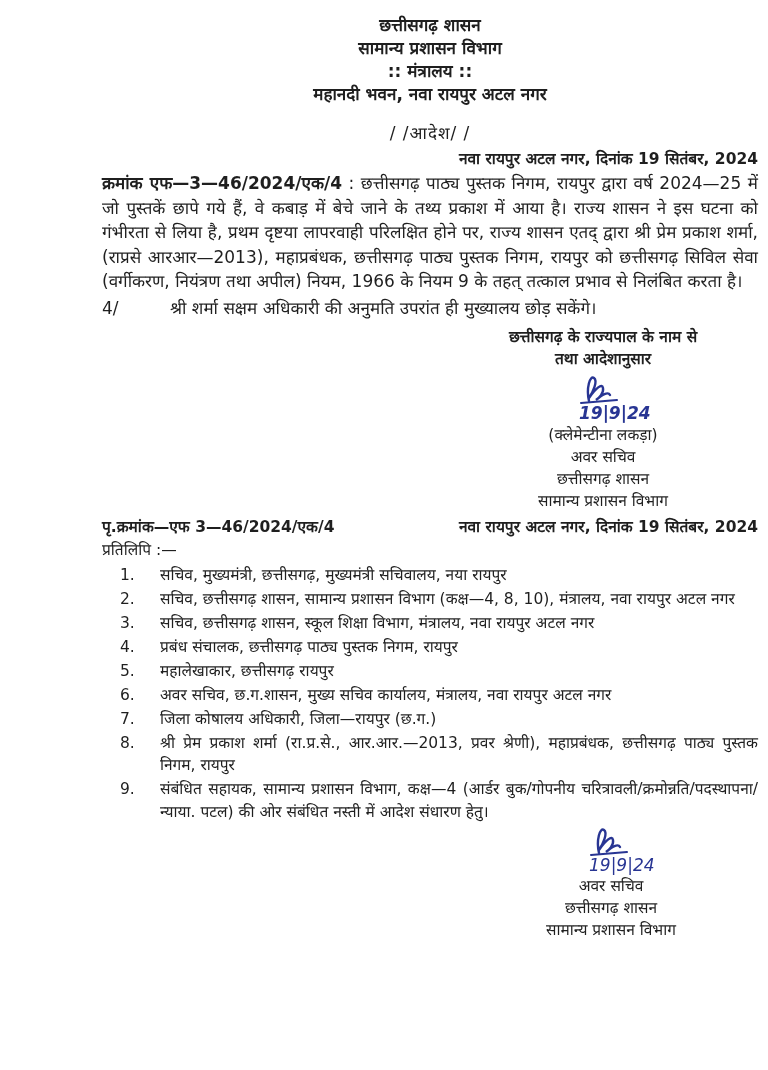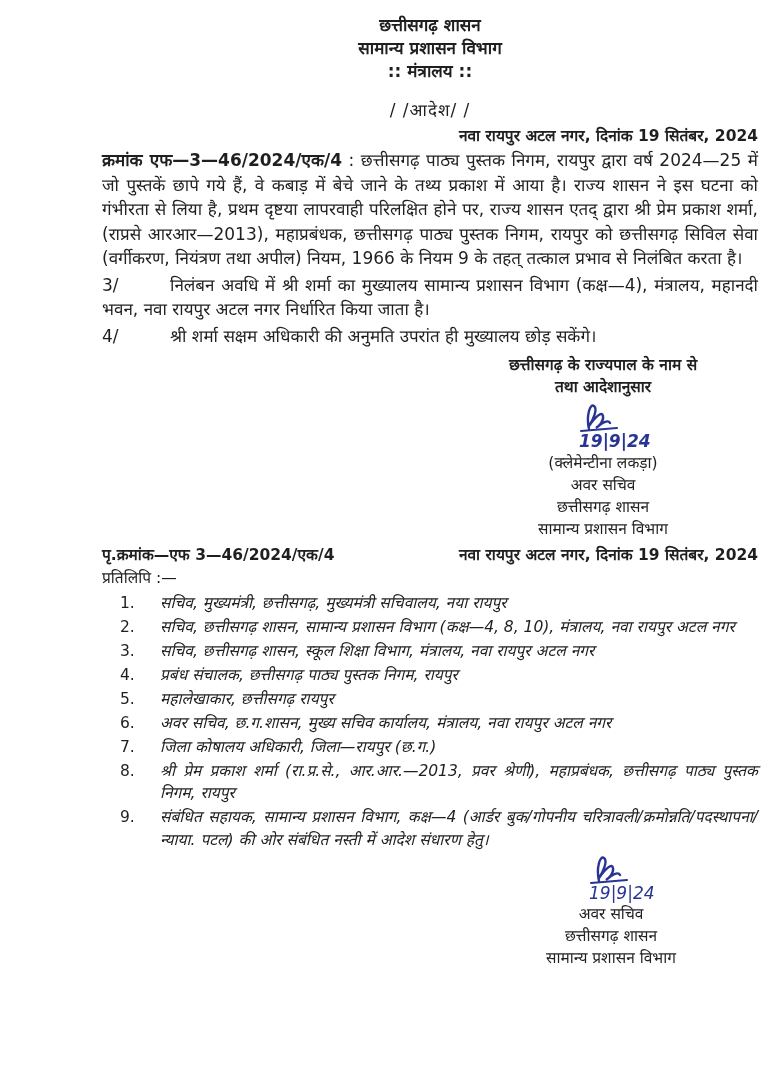--- a/index.html
+++ b/index.html
@@ -16,43 +16,43 @@
   .para .sep{white-space:pre;}
   .clause-num{display:inline-block;min-width:68px;}
   .authority-block{width:310px;margin:6px 0 0 auto;text-align:center;font-size:15.5px;font-weight:bold;line-height:22px;}
   .sig-svg{display:block;margin:2px auto 0 auto;}
   .sig-name-block{font-size:15.5px;font-weight:normal;line-height:22px;text-align:center;}
   .ref-row{display:flex;justify-content:space-between;align-items:baseline;margin-top:3px;font-size:15.5px;font-weight:bold;}
   .copy-label{font-size:15.5px;line-height:23px;margin-top:2px;}
   .copy-list{margin-top:1px;}
   .copy-item{display:flex;font-size:15.5px;line-height:22.5px;margin-top:1.5px;}
   .copy-item .n{flex:0 0 40px;padding-left:18px;box-sizing:content-box;}
-  .copy-item .t{flex:1;text-align:justify;font-style:italic;}
+  .copy-item .t{flex:1;text-align:justify;}
   .closing{margin:4px 0 0 0;font-size:15.5px;font-weight:bold;line-height:23px;}
   .sig2-block{width:250px;margin:2px 22px 0 auto;text-align:center;}
 </style>
 </head>
 <body>
 
 <div class="page">
 
   <div class="doc-header">
     <div>छत्तीसगढ़ शासन</div>
     <div>सामान्य प्रशासन विभाग</div>
     <div>:: मंत्रालय ::</div>
+    <div>महानदी भवन, नवा रायपुर अटल नगर</div>
   </div>
 
   <div class="order-title">/ /आदेश/ /</div>
 
   <div class="dateline">नवा रायपुर अटल नगर, दिनांक 19 सितंबर, 2024</div>
 
   <p class="para"><b>क्रमांक एफ—3—46/2024/एक/4</b><span class="sep"> : </span><span>छत्तीसगढ़ पाठ्य पुस्तक निगम, रायपुर द्वारा वर्ष 2024—25 में जो पुस्तकें छापे गये हैं, वे कबाड़ में बेचे जाने के तथ्य प्रकाश में आया है। राज्य शासन ने इस घटना को गंभीरता से लिया है, प्रथम दृष्टया लापरवाही परिलक्षित होने पर, राज्य शासन एतद् द्वारा श्री प्रेम प्रकाश शर्मा, (राप्रसे आरआर—2013), महाप्रबंधक, छत्तीसगढ़ पाठ्य पुस्तक निगम, रायपुर को छत्तीसगढ़ सिविल सेवा (वर्गीकरण, नियंत्रण तथा अपील) नियम, 1966 के नियम 9 के तहत् तत्काल प्रभाव से निलंबित करता है।</span></p>
 
 
-  <p class="para"><span class="clause-num">3/</span><span>निलंबन अवधि में श्री शर्मा का मुख्यालय सामान्य प्रशासन विभाग (कक्ष—4), मंत्रालय, महानदी भवन, नवा रायपुर अटल नगर निर्धारित किया जाता है।</span></p>
 
   <p class="para"><span class="clause-num">4/</span><span>श्री शर्मा सक्षम अधिकारी की अनुमति उपरांत ही मुख्यालय छोड़ सकेंगे।</span></p>
 
   <div class="authority-block">
     <div>छत्तीसगढ़ के राज्यपाल के नाम से</div>
     <div>तथा आदेशानुसार</div>
 
     <svg class="sig-svg" width="96" height="52" viewBox="0 0 96 52">
       <path d="M34,29 C31,16 35,3 39,6 C43,9 38,20 34,26 C41,16 47,11 48,16 C49,21 44,26 41,28 C47,23 53,19 55,23" fill="none" stroke="#283593" stroke-width="2.4" stroke-linecap="round"></path>
       <path d="M26,31 L62,28" fill="none" stroke="#283593" stroke-width="2" stroke-linecap="round"></path>

